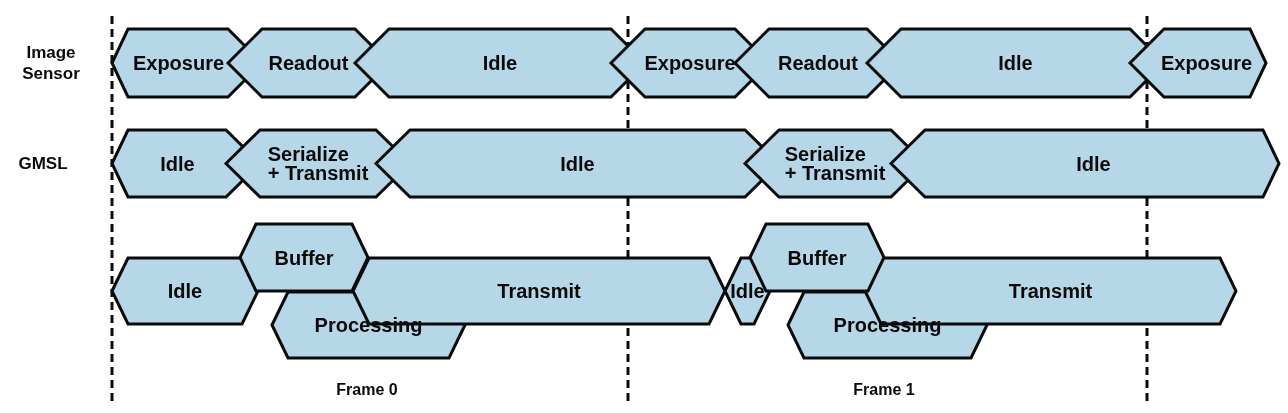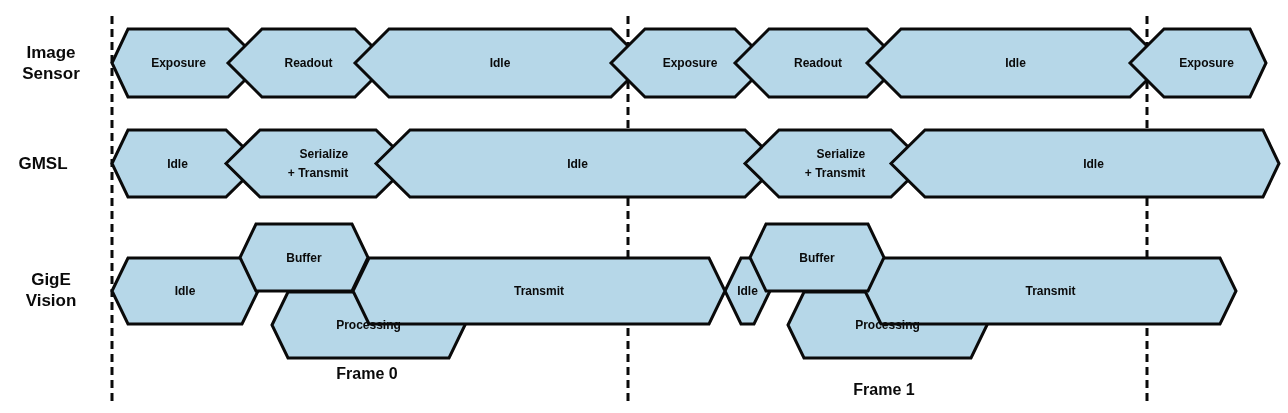--- a/index.html
+++ b/index.html
@@ -20,23 +20,23 @@
     font-weight:bold;
     font-size:17px;
     line-height:21px;
     text-align:center;
     white-space:pre-line;
   }
   .seg-label{
     position:absolute;
     transform:translate(-50%,-50%);
     font-weight:bold;
-    font-size:12px;
+    font-size:20px;
     line-height:19px;
-    text-align:right;
+    text-align:left;
     white-space:pre-line;
   }
   .frame-label{
     position:absolute;
     transform:translate(-50%,-50%);
     font-weight:bold;
     font-size:16px;
     white-space:nowrap;
   }
 </style>
@@ -67,24 +67,22 @@
       <polygon points="353,285 369,252 709,252 725,285 709,318 369,318" fill="#b6d7e8" stroke="#0a0a0a" stroke-width="3"></polygon>
       <polygon points="865,285 881,252 1220,252 1236,285 1220,318 881,318" fill="#b6d7e8" stroke="#0a0a0a" stroke-width="3"></polygon>
       <polygon points="240,251.5 256,218 352,218 368,251.5 352,285 256,285" fill="#b6d7e8" stroke="#0a0a0a" stroke-width="3"></polygon>
       <polygon points="750,251.5 766,218 868,218 884,251.5 868,285 766,285" fill="#b6d7e8" stroke="#0a0a0a" stroke-width="3"></polygon>
     </svg>
 
   <div class="labels-layer" style="color: rgb(10, 10, 10);">
     <div class="lane-label" style="left: 51px; top: 57px;">Image
 Sensor</div>
     <div class="lane-label" style="left: 43px; top: 157px;">GMSL</div>
-    <div class="lane-label" style="left: 51px; top: 284px;">GigE
-Vision</div>
 
-    <div class="frame-label" style="left: 367px; top: 368px;">Frame 0</div>
+    <div class="frame-label" style="left: 367px; top: 384px;">Frame 0</div>
     <div class="frame-label" style="left: 884px; top: 384px; text-align: right;">Frame 1</div>
   <div class="seg-label" style="left: 178.5px; top: 57px;">Exposure</div>
       <div class="seg-label" style="left: 308.5px; top: 57px;">Readout</div>
       <div class="seg-label" style="left: 500px; top: 57px;">Idle</div>
       <div class="seg-label" style="left: 690px; top: 57px;">Exposure</div>
       <div class="seg-label" style="left: 818px; top: 57px;">Readout</div>
       <div class="seg-label" style="left: 1015.5px; top: 57px;">Idle</div>
       <div class="seg-label" style="left: 1206.5px; top: 57px;">Exposure</div>
       <div class="seg-label" style="left: 177.5px; top: 157.5px;">Idle</div>
       <div class="seg-label" style="left: 318px; top: 157.5px;">Serialize

